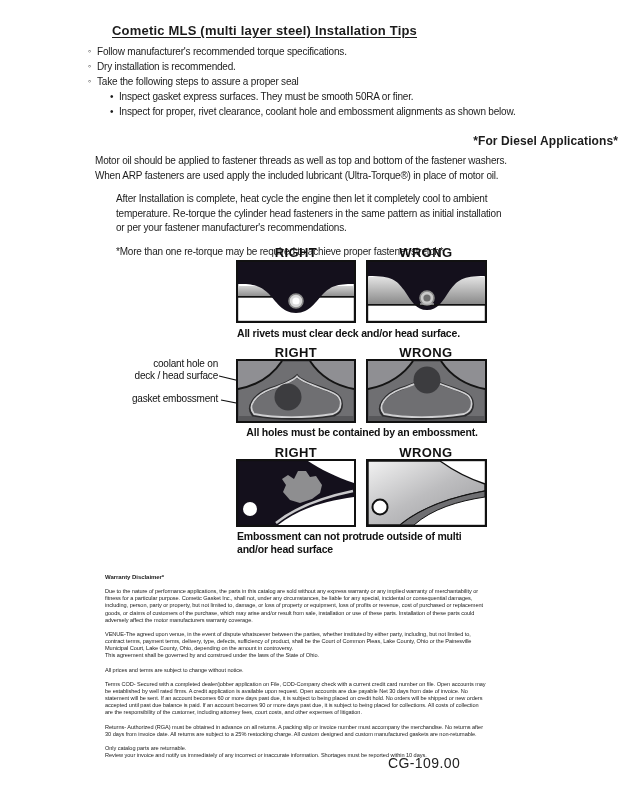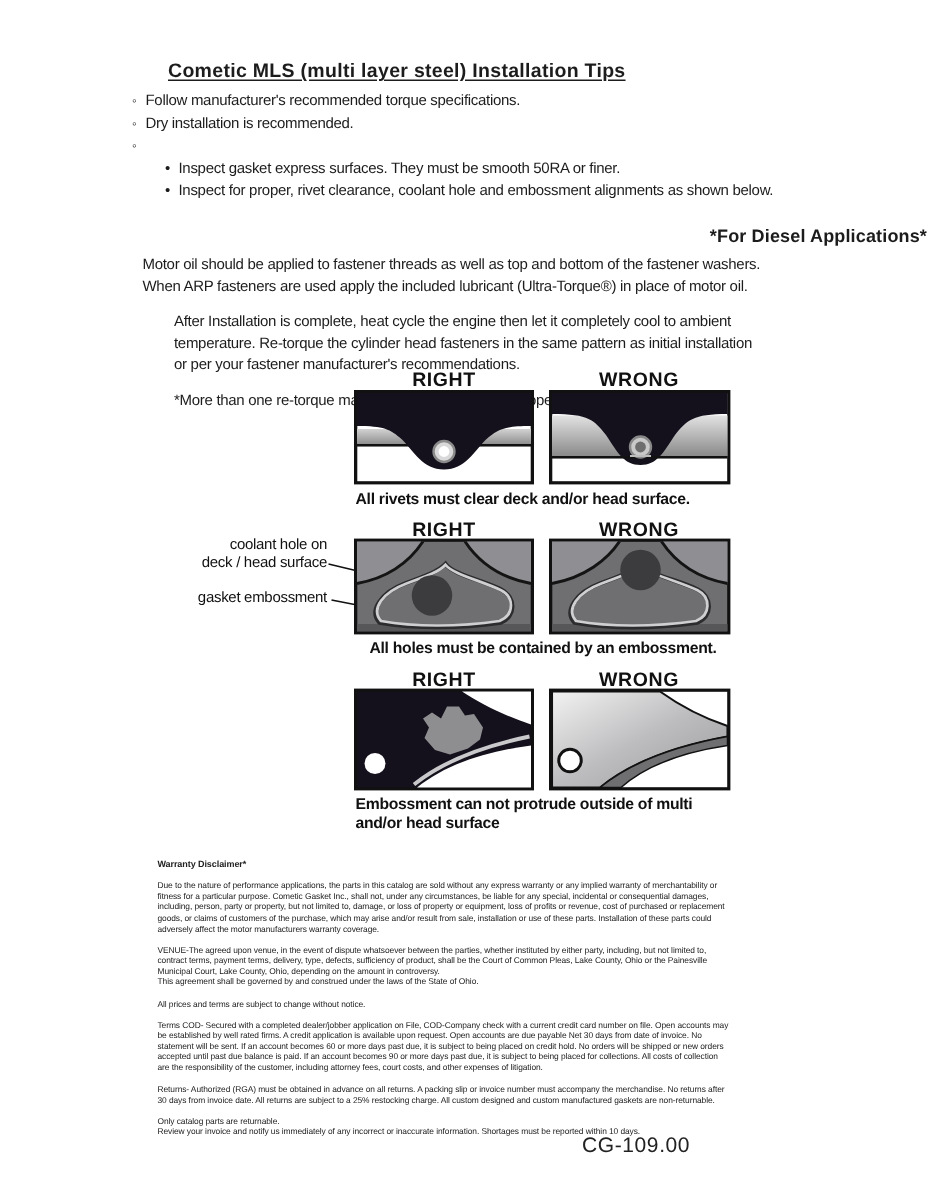--- a/index.html
+++ b/index.html
@@ -8,21 +8,21 @@
     width:618px;height:800px;
     background:#ffffff;
     color:#1c1c1c;
     font-family:"Liberation Sans", sans-serif;
     overflow:hidden;
     box-sizing:border-box;
     padding-top:23px;
     padding-left:88px;
   }
   .doc-title{
-    margin:16px 0 0 24px;
+    margin:0 0 0 24px;
     font-size:13px;
     font-weight:700;
     letter-spacing:.2px;
     text-decoration:underline;
     text-underline-offset:2px;
     width:fit-content;
   }
   .bullet-list{margin-top:6px;font-size:10px;letter-spacing:-.2px;line-height:15px;}
   .bullet{display:flex;}
   .bullet .marker{width:9px;flex:0 0 9px;font-size:9px;}
@@ -81,20 +81,21 @@
     <div class="bullet">
       <span class="marker">◦</span>
       <span>Follow manufacturer's recommended torque specifications.</span>
     </div>
     <div class="bullet">
       <span class="marker">◦</span>
       <span>Dry installation is recommended.</span>
     </div>
     <div class="bullet">
       <span class="marker">◦</span>
+      <span>Take the following steps to assure a proper seal</span>
     </div>
     <div class="bullet sub">
       <span class="marker">•</span>
       <span>Inspect gasket express surfaces.  They must be smooth 50RA or finer.</span>
     </div>
     <div class="bullet sub">
       <span class="marker">•</span>
       <span>Inspect for proper, rivet clearance, coolant hole and embossment alignments as shown below.</span>
     </div>
   </div>

